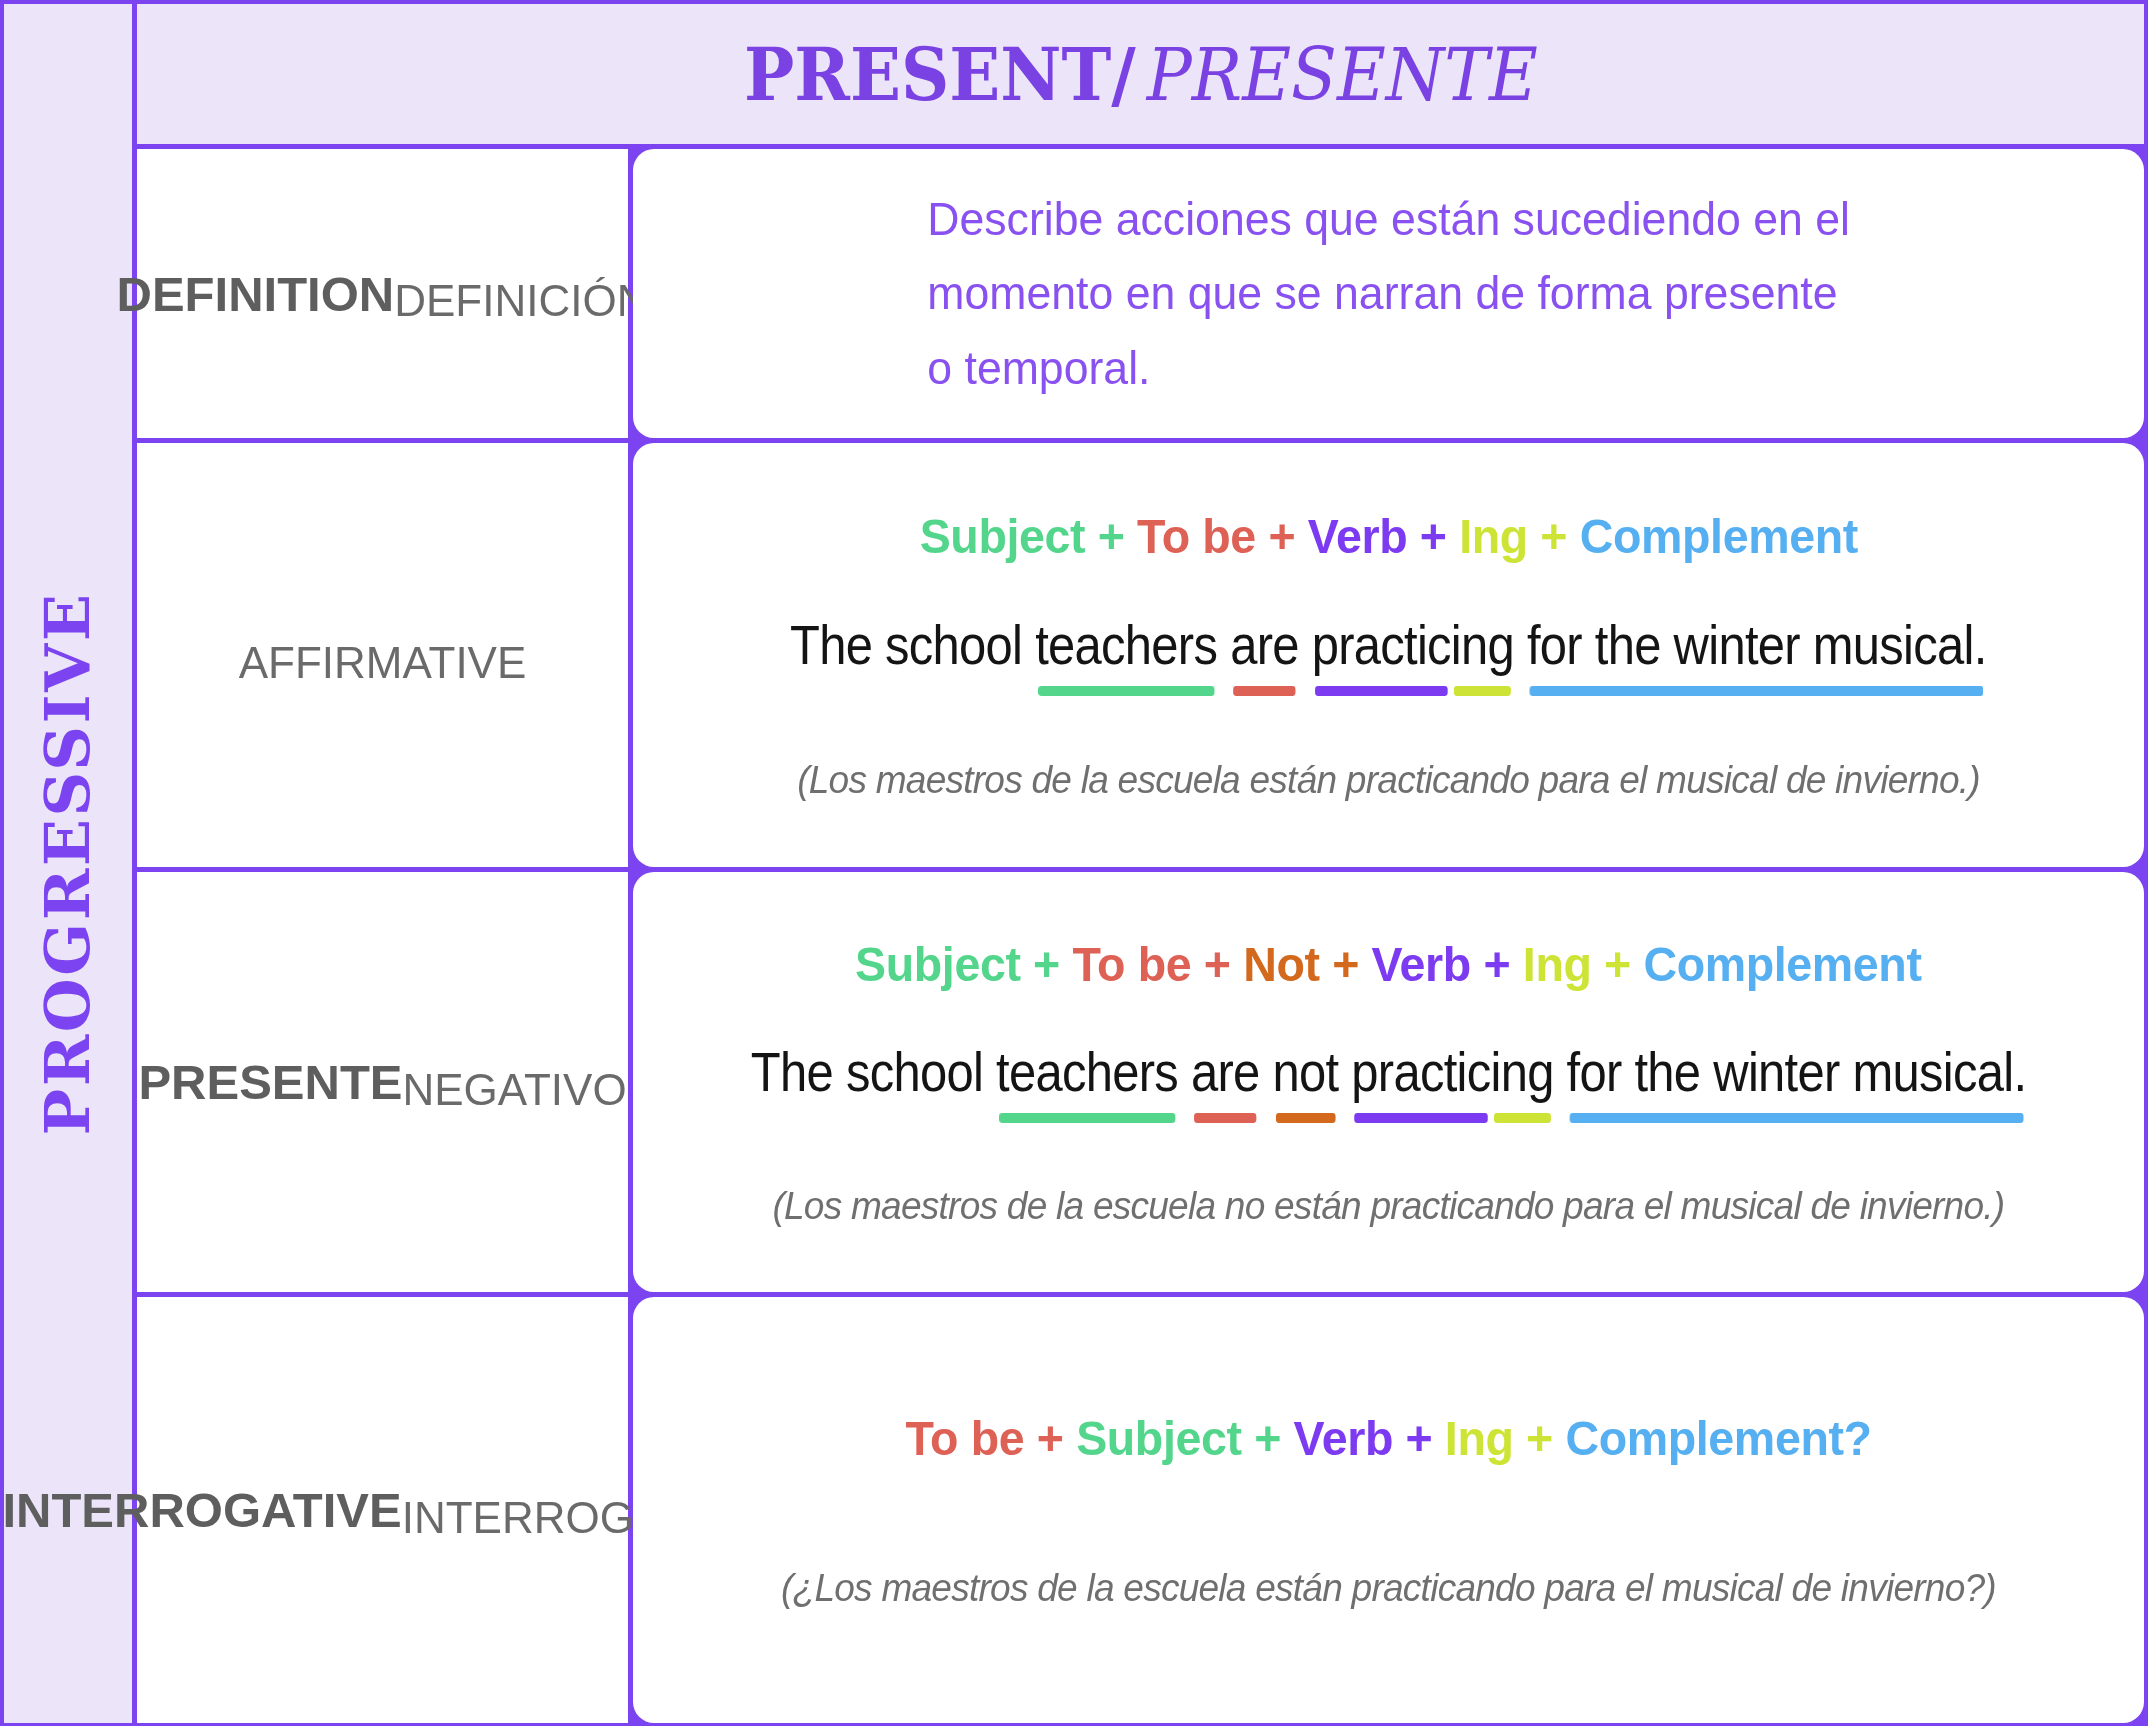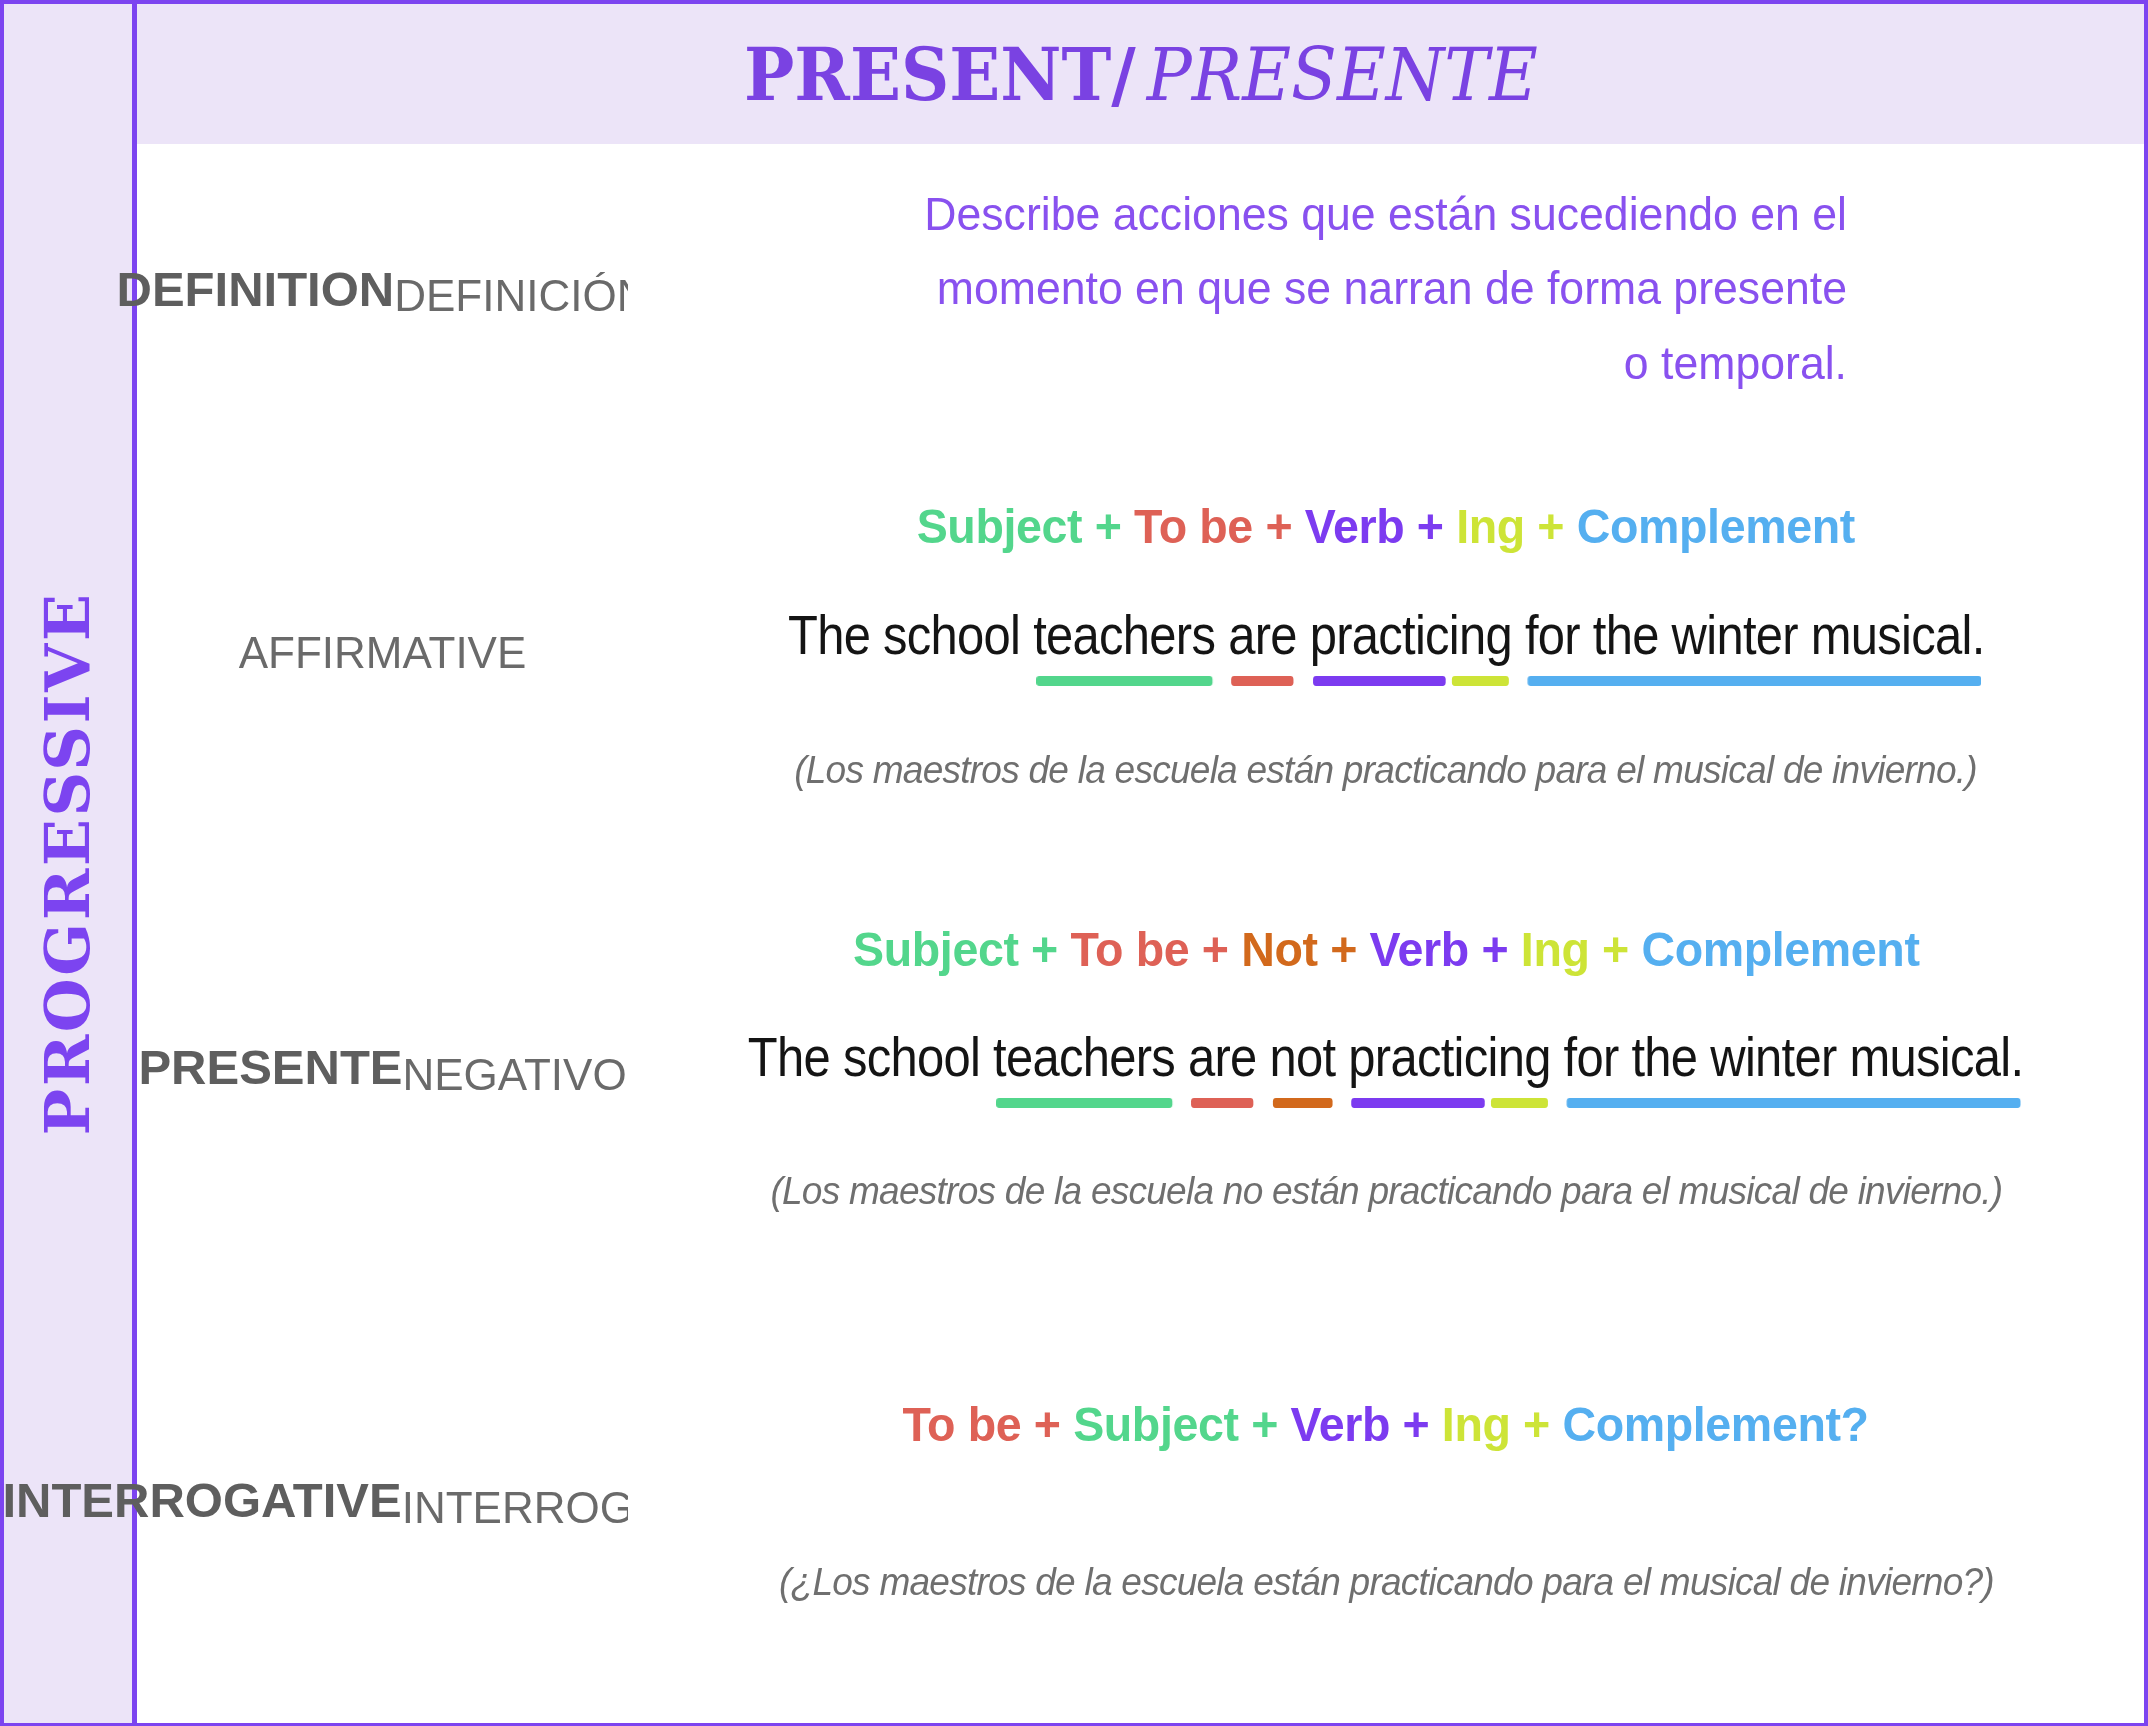--- a/index.html
+++ b/index.html
@@ -45,20 +45,21 @@
     letter-spacing:2.5px;
     color:var(--purple-border);
   }
 
   
   .grid{
     flex:1;
     display:grid;
     grid-template-columns:491px 1fr;
     grid-template-rows:140px 289px 424px 420px auto;
+    gap:5px;
     background:var(--purple-border);
   }
   .grid>*{background:#ffffff;}
 
   .header{
     grid-column:1 / 3;
     background:var(--lavender);
     display:flex;align-items:center;justify-content:center;
   }
   .title{
@@ -72,22 +73,23 @@
 
   .label-cell{
     display:flex;align-items:center;justify-content:center;
     text-align:center;
   }
   .row-label{font-size:49px;font-weight:700;color:var(--label-gray);letter-spacing:0;}
   .row-sublabel{font-size:44px;color:var(--sublabel-gray);margin-top:15px;}
 
   .content-cell{
     display:flex;flex-direction:column;align-items:center;justify-content:space-evenly;
-    text-align:right;padding:11.7px 5px;
+    text-align:left;padding:11.7px 5px;
     overflow:hidden;
+    border-radius:21px;
   }
 
   .def-text{color:var(--def-purple);font-size:46px;font-weight:500;line-height:1.62;}
   .def-text div{transform:scaleX(.97);}
 
   .formula{
     font-size:49px;font-weight:700;white-space:nowrap;
     display:inline-block;transform:scaleX(.95);
     letter-spacing:-0.4px;
   }

